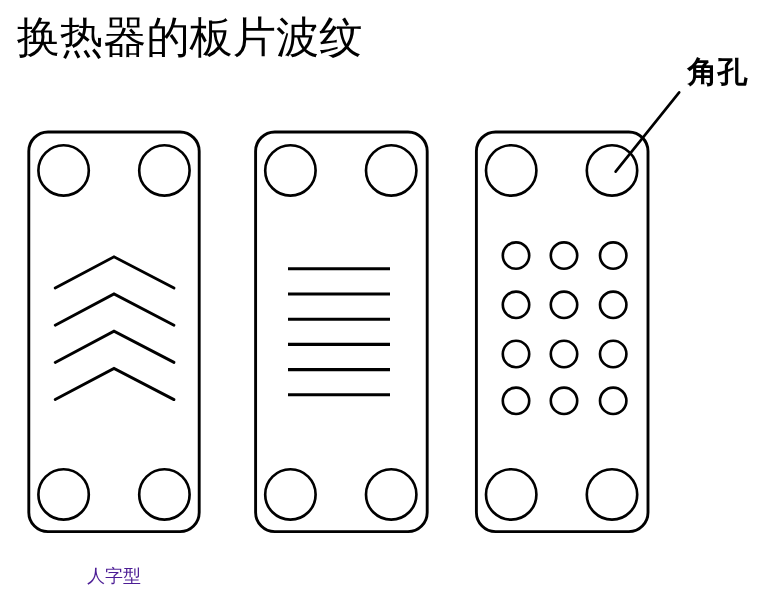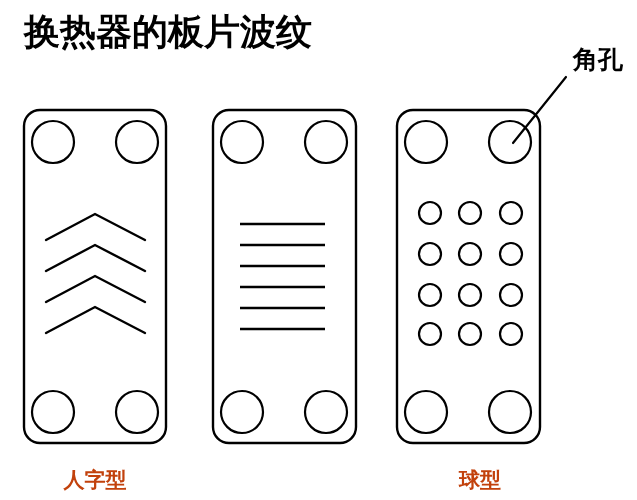--- a/index.html
+++ b/index.html
@@ -26,49 +26,49 @@
   #diagram-svg {
     position: absolute;
     left: 0;
     top: 0;
     width: 637px;
     height: 500px;
     display: block;
   }
   .page-title {
     position: absolute;
-    left: 24px;
+    left: 14px;
     top: 10px;
     font-size: 36px;
-    font-weight: bold;
+    font-weight: normal;
     line-height: 44px;
     letter-spacing: 0px;
     white-space: nowrap;
     color: #000000;
   }
   .callout-label {
     position: absolute;
     left: 573px;
     top: 44px;
     font-size: 25px;
     font-weight: bold;
     line-height: 32px;
     white-space: nowrap;
     color: #000000;
   }
   .plate-caption {
     position: absolute;
     top: 466px;
     width: 160px;
     text-align: center;
-    font-size: 21px;
-    font-weight: bold;
+    font-size: 15px;
+    font-weight: normal;
     line-height: 28px;
     white-space: nowrap;
-    color: #c2410c;
+    color: #4c1d95;
   }
   #caption-0 { left: 15px; }
   #caption-1 { left: 205px; }
   #caption-2 { left: 400px; }
   .plate-outline {
     fill: #ffffff;
     stroke: #000000;
     stroke-width: 2.4;
   }
   .corner-hole {
@@ -167,15 +167,14 @@
           <circle cx="430" cy="334" r="11" class="dimple"></circle>
           <circle cx="470" cy="334" r="11" class="dimple"></circle>
           <circle cx="511" cy="334" r="11" class="dimple"></circle>
         </g>
     </g>
 
     <line id="callout-leader" class="leader-line" x1="566" y1="77" x2="513" y2="143"></line>
   </svg>
 
   <div class="plate-caption" id="caption-0">人字型</div>
-  <div class="plate-caption" id="caption-2">球型</div>
 
 </div>
 
 </body></html>

